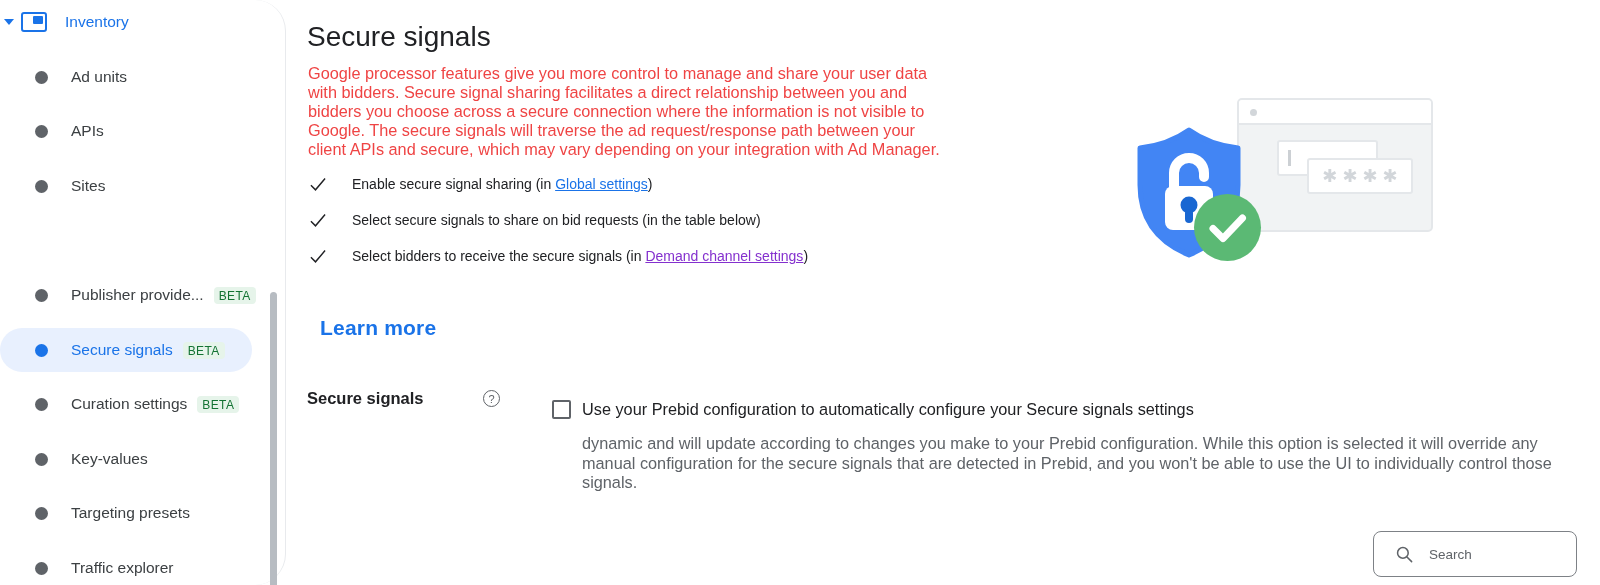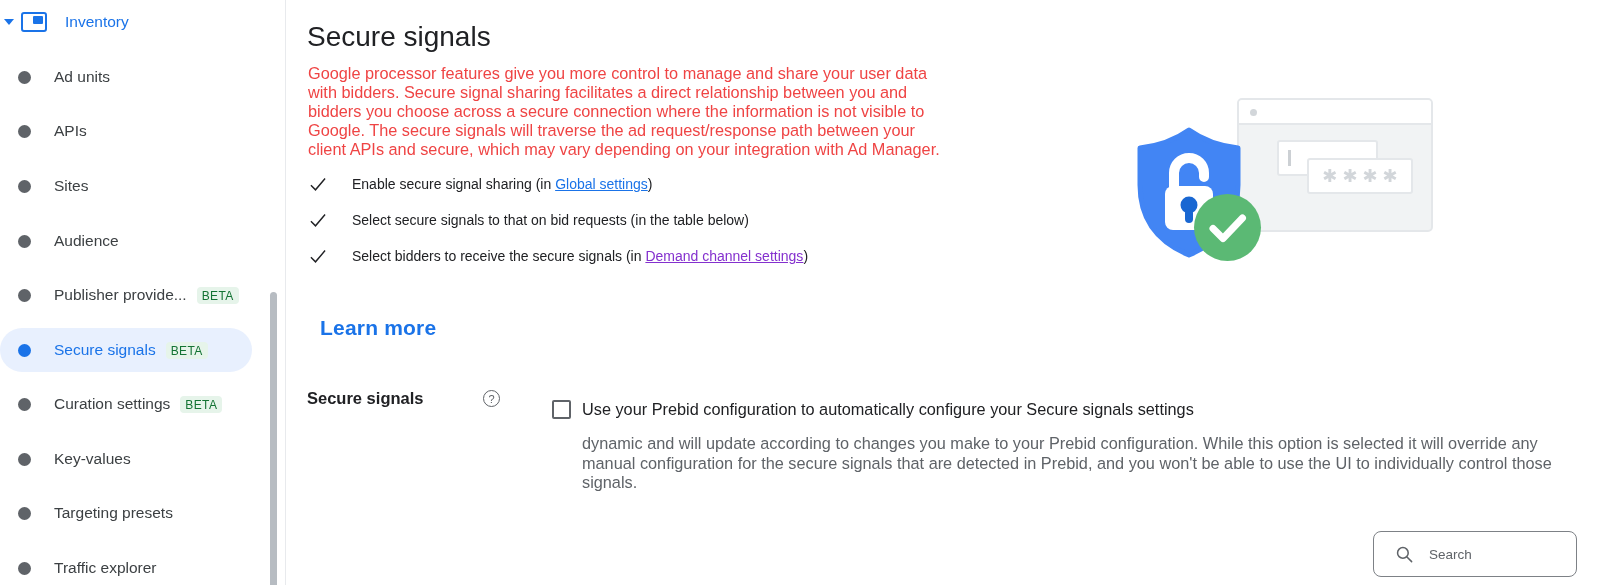--- a/index.html
+++ b/index.html
@@ -5,28 +5,28 @@
   * { box-sizing: border-box; }
   html,body { margin:0; padding:0; }
   body {
     width:1600px; height:585px; background:#fff; overflow:hidden;
     font-family:"Liberation Sans", sans-serif;
     -webkit-font-smoothing:antialiased;
   }
   .app { position:relative; width:1600px; height:585px; background:#fff; overflow:hidden; }
 
   
-  .sidebar { position:absolute; left:0; top:0; width:286px; height:585px; background:#fff; border-right:1px solid #e8eaed; }
+  .sidebar { position:absolute; left:0; top:0; width:286px; height:585px; background:#fff; border-right:1px solid #e8eaed;border-radius:31px; }
   .side-header { position:absolute; left:4px; top:9px; height:26px; display:flex; align-items:center; }
   .collapse-arrow { width:0; height:0; border-left:5px solid transparent; border-right:5px solid transparent; border-top:6px solid #1a73e8; margin-right:7px; }
   .inv-icon { position:relative; width:26px; height:20px; border:2.5px solid #1a73e8; border-radius:3px; background:#fff; }
   .inv-icon .sq { position:absolute; top:2px; right:2px; width:10px; height:8px; background:#1a73e8; border-radius:1px; }
   .side-header .hdr-label { margin-left:18px; font-size:15.5px; color:#1a73e8; }
 
-  .nav-item { position:absolute; left:0; width:252px; height:44px; display:flex; align-items:center; padding-left:18px; border-radius:22px; cursor:pointer; }
+  .nav-item { position:absolute; left:0; width:252px; height:44px; display:flex; align-items:center; padding-left:35px; border-radius:22px; cursor:pointer; }
   .nav-item .bullet { width:13px; height:13px; border-radius:50%; background:#5f6368; margin-right:23px; flex:none; }
   .nav-item .lbl { font-size:15.5px; color:#3c4043; white-space:nowrap; }
   .nav-item.selected { background:#e8f0fe; }
   .nav-item.selected .bullet { background:#1a73e8; }
   .nav-item.selected .lbl { color:#1a73e8; }
   .beta-badge { margin-left:10px; background:#e6f4ea; color:#137333; font-size:12px; font-weight:400; letter-spacing:0.4px; padding:3px 5px 2px; border-radius:4px; line-height:1; flex:none; }
   .side-scrollbar { position:absolute; left:270px; top:292px; width:7px; height:340px; background:#b7bcc2; border-radius:4px; }
 
   
   .page-title { position:absolute; left:307px; top:21px; margin:0; font-size:28px; font-weight:400; color:#202124; letter-spacing:0; }
@@ -85,24 +85,20 @@
       <span class="lbl">Ad units</span>
     </div>
     <div class="nav-item" style="top:109px">
       <span class="bullet"></span>
       <span class="lbl">APIs</span>
     </div>
     <div class="nav-item" style="top:164px">
       <span class="bullet"></span>
       <span class="lbl">Sites</span>
     </div>
-    <div class="nav-item" style="top:219px">
-      <span class="bullet"></span>
-      <span class="lbl">Audience</span>
-    </div>
     <div class="nav-item" style="top:273px">
       <span class="bullet"></span>
       <span class="lbl">Publisher provide...</span>
       <span class="beta-badge">BETA</span>
     </div>
     <div class="nav-item selected" style="top:328px">
       <span class="bullet"></span>
       <span class="lbl">Secure signals</span>
       <span class="beta-badge">BETA</span>
     </div>
@@ -140,21 +136,21 @@
   <div class="check-row" style="top:174px">
     <svg class="check-icon" viewBox="0 0 24 24">
         <path d="M3.5 13.5 L9 19 L20.5 5.5" fill="none" stroke="#202124" stroke-width="1.7"></path>
       </svg>
     <span class="check-text"><span>Enable secure signal sharing (in </span><a class="link-blue">Global settings</a><span>)</span></span>
   </div>
   <div class="check-row" style="top:210px">
     <svg class="check-icon" viewBox="0 0 24 24">
         <path d="M3.5 13.5 L9 19 L20.5 5.5" fill="none" stroke="#202124" stroke-width="1.7"></path>
       </svg>
-    <span class="check-text"><span>Select secure signals to that on bid requests (in the table below)</span><a class="link-blue"></a><span></span></span>
+    <span class="check-text"><span>Select secure signals to share on bid requests (in the table below)</span><a class="link-blue"></a><span></span></span>
   </div>
   <div class="check-row" style="top:246px">
     <svg class="check-icon" viewBox="0 0 24 24">
         <path d="M3.5 13.5 L9 19 L20.5 5.5" fill="none" stroke="#202124" stroke-width="1.7"></path>
       </svg>
     <span class="check-text"><span>Select bidders to receive the secure signals (in </span><a class="link-purple">Demand channel settings</a><span>)</span></span>
   </div>
 
   <a class="learn-more">Learn more</a>
 

